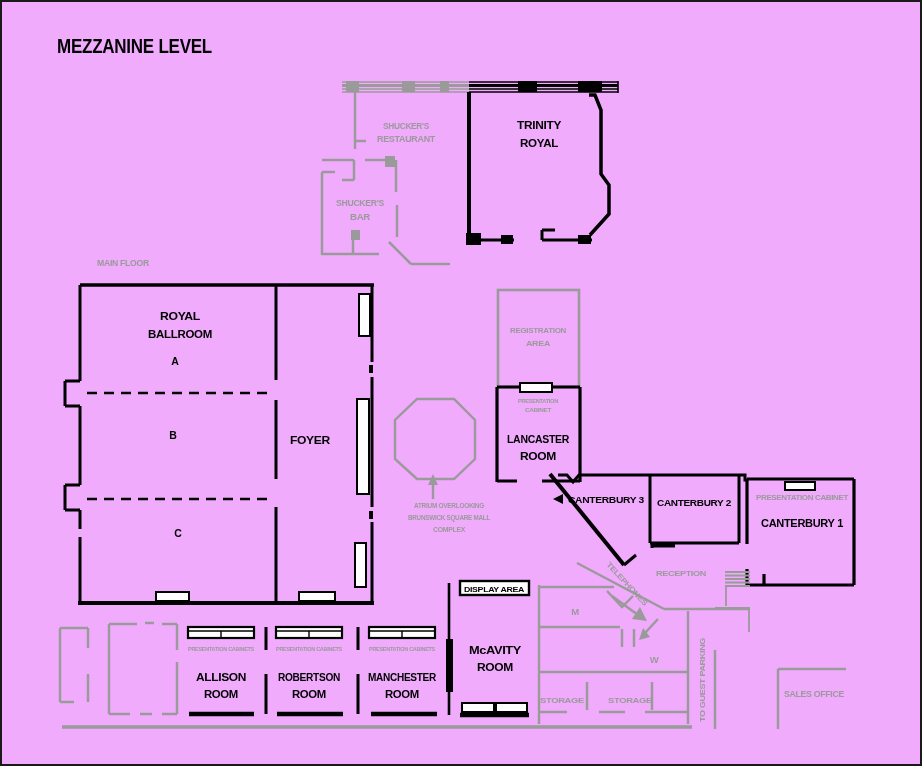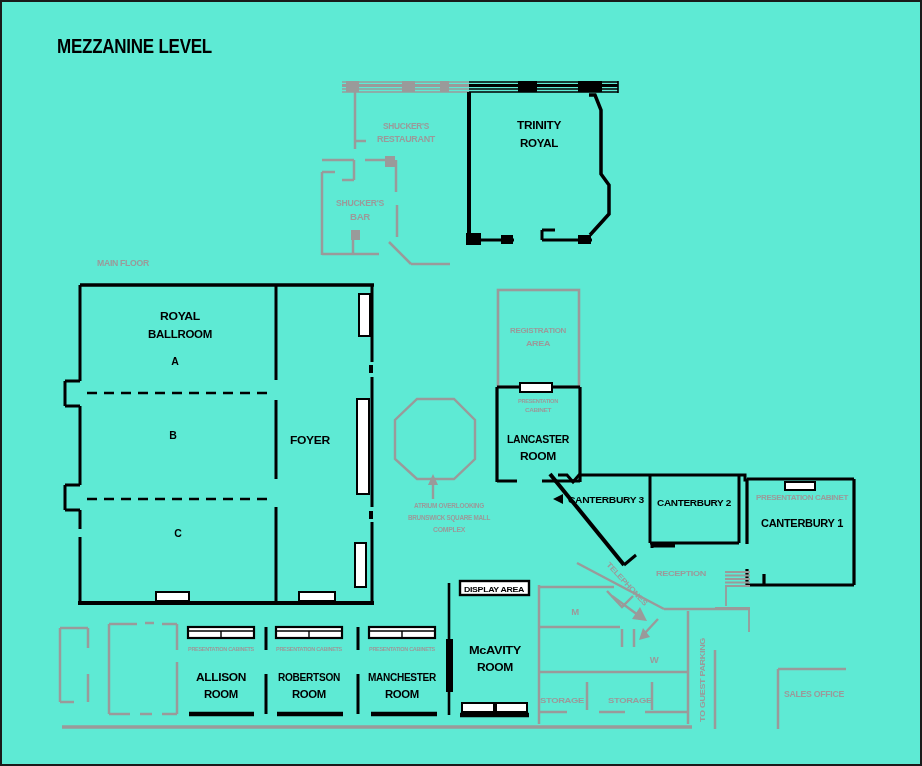--- a/index.html
+++ b/index.html
@@ -1,18 +1,18 @@
 <!DOCTYPE html>
 <html><head>
 <meta charset="utf-8">
 <style>
   html,body{margin:0;padding:0;background:#fff;}
   .plan-frame{
     width:922px;height:766px;box-sizing:border-box;
-    border:2px solid #1a1a1a;background:#5eead4;position:relative;overflow:hidden;
+    border:2px solid #1a1a1a;background:#f0abfc;position:relative;overflow:hidden;
     font-family:"Liberation Sans",sans-serif;
   }
   svg{display:block;}
   text{
     font-family:"Liberation Sans",sans-serif;
     font-weight:bold;
     letter-spacing:-0.3px;
   }
   .tk{fill:#000000;}          
   .tg{fill:#9a9a9a;}          

